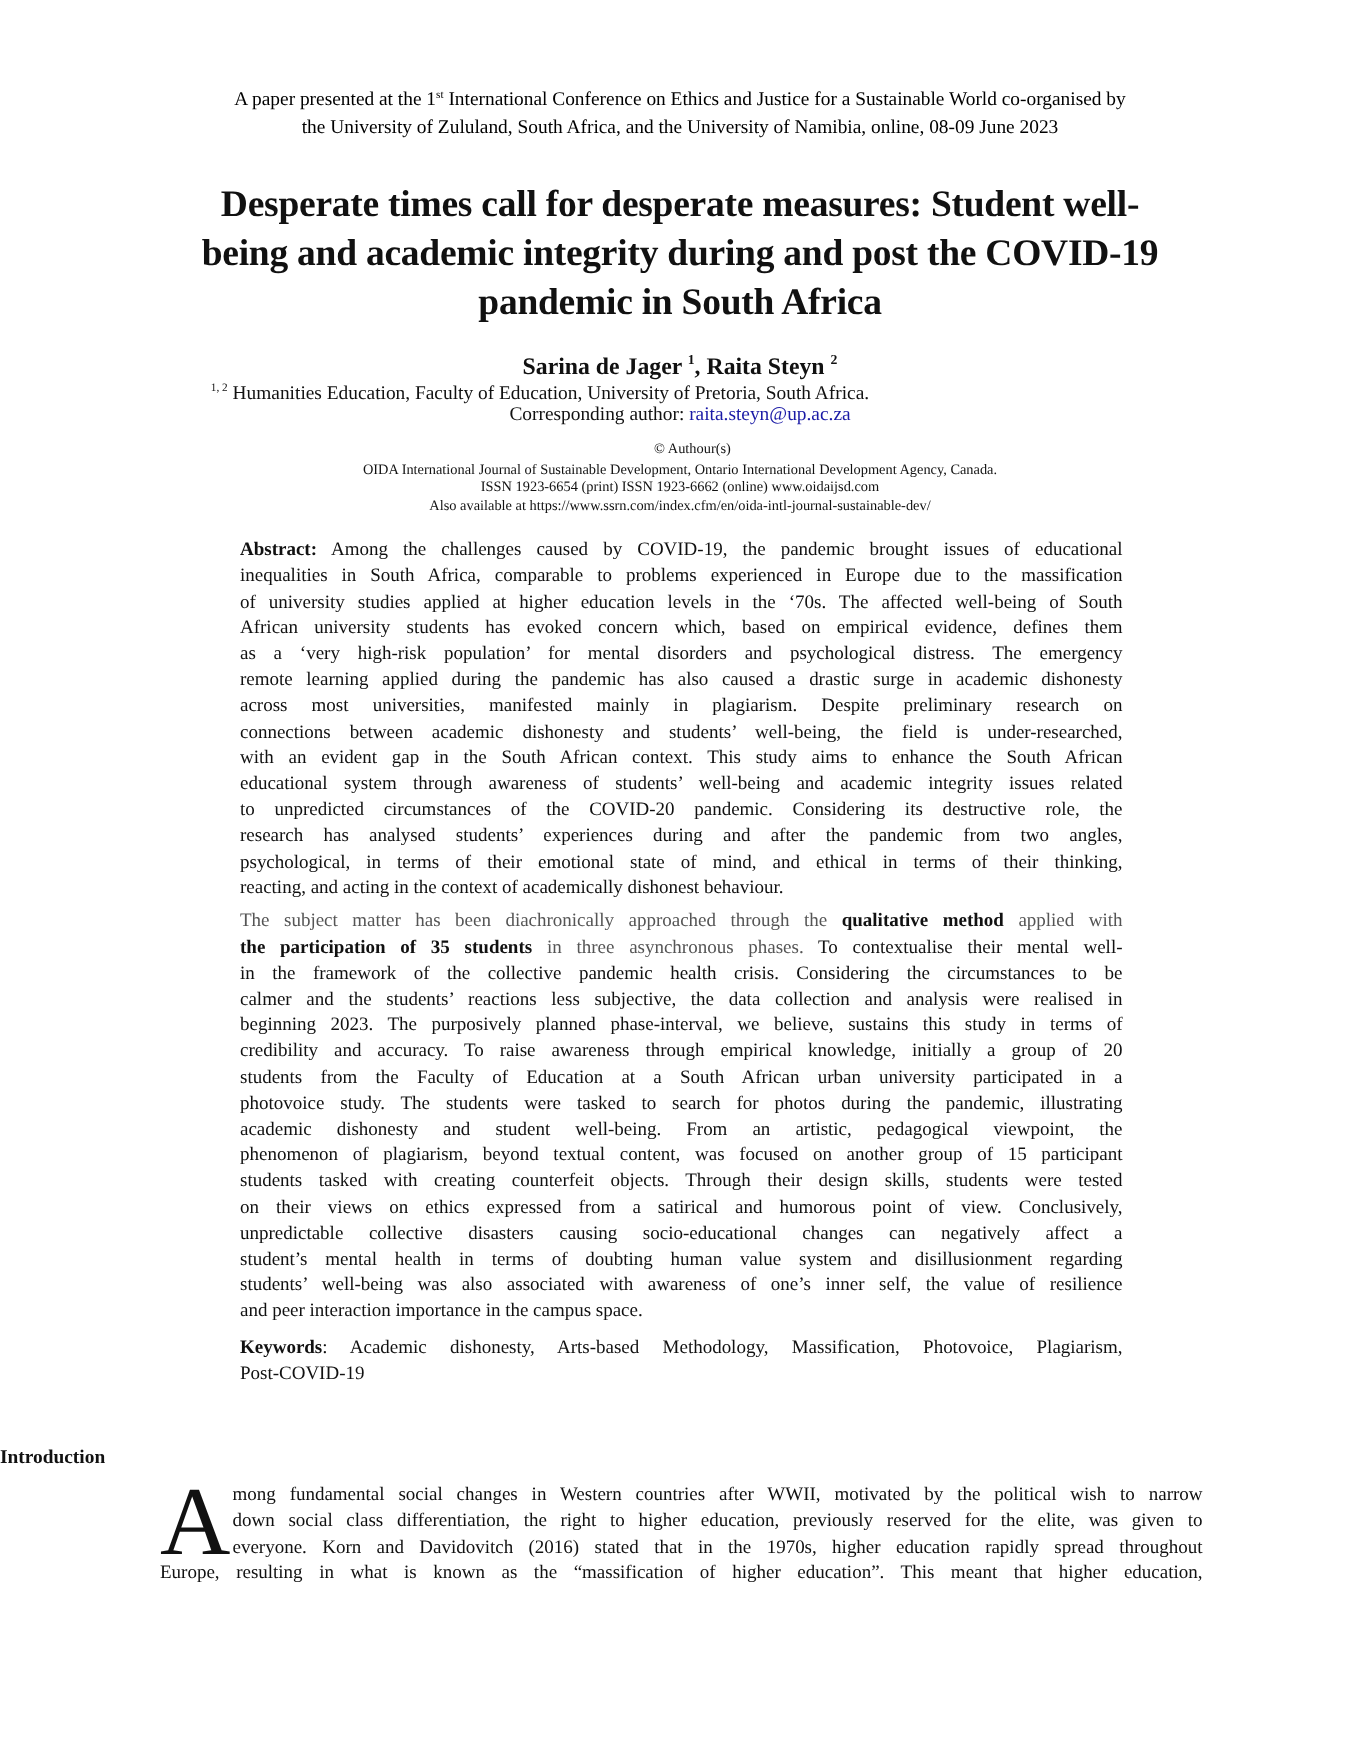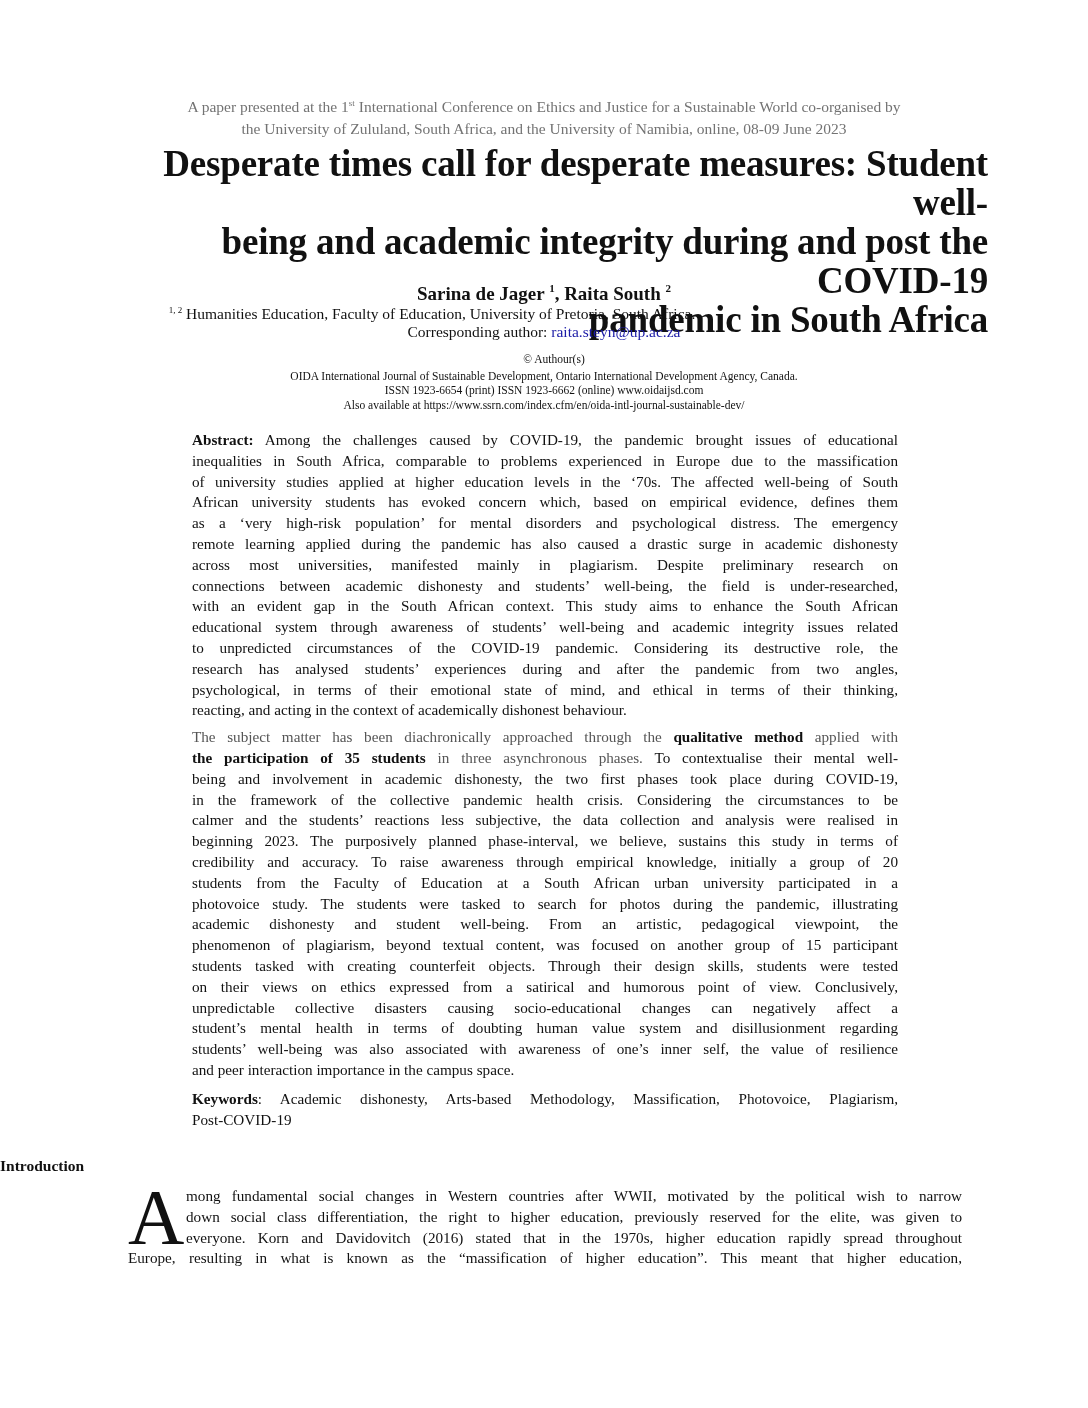--- a/index.html
+++ b/index.html
@@ -2,26 +2,26 @@
 <html><head>
   <meta charset="utf-8">
   <style>
     html, body { margin: 0; padding: 0; background: #ffffff; }
     body {
       width: 1088px; height: 1408px; position: relative; overflow: hidden;
       font-family: "Liberation Serif", "DejaVu Serif", serif; color: #111;
     }
     .conf {
       position: absolute; left: 0; width: 1088px; top: 64px;
-      font-size: 15.5px; line-height: 22px; text-align: center; color: #737373; margin-top: 28px;
+      font-size: 15.5px; line-height: 22px; text-align: center; color: #000000;
     }
     .conf sup { font-size: 9px; vertical-align: 6px; }
     .title {
       position: absolute; left: 100px; width: 888px; top: 144px;
-      font-size: 37px; line-height: 39px; font-weight: bold; text-align: right; color: #111;
+      font-size: 30px; line-height: 39px; font-weight: bold; text-align: center; color: #111;
       letter-spacing: -0.2px;
     }
     .authors {
       position: absolute; left: 0; width: 1088px; top: 276px;
       font-size: 19px; line-height: 24px; font-weight: bold; text-align: center;
     }
     .authors sup { font-size: 11px; vertical-align: 8px; }
     .affil {
       position: absolute; left: 0; width: 864px; top: 300px;
       font-size: 15.5px; line-height: 21px; text-align: center;
@@ -64,21 +64,21 @@
   <div>the University of Zululand, South Africa, and the University of Namibia, online, 08-09 June 2023</div>
 </div>
 
 <div class="title">
   <div>Desperate times call for desperate measures: Student well-</div>
   <div>being and academic integrity during and post the COVID-19</div>
   <div>pandemic in South Africa</div>
 </div>
 
 <div class="authors">
-  <span>Sarina de Jager </span><sup>1</sup><span>, </span><span>Raita South </span><sup>2</sup>
+  <span>Sarina de Jager </span><sup>1</sup><span>, </span><span>Raita Steyn </span><sup>2</sup>
 </div>
 
 <div class="affil">
   <sup>1, 2</sup><span> Humanities Education, Faculty of Education, University of Pretoria, South Africa.</span>
 </div>
 
 <div class="corr">
   <span>Corresponding author: </span><a>raita.steyn@up.ac.za</a>
 </div>
 
@@ -94,30 +94,29 @@
     <span class="line"><b>Abstract:</b><span> Among the challenges caused by COVID-19, the pandemic brought issues of educational</span></span>
     <span class="line">inequalities in South Africa, comparable to problems experienced in Europe due to the massification</span>
     <span class="line">of university studies applied at higher education levels in the ‘70s. The affected well-being of South</span>
     <span class="line">African university students has evoked concern which, based on empirical evidence, defines them</span>
     <span class="line">as a ‘very high-risk population’ for mental disorders and psychological distress. The emergency</span>
     <span class="line">remote learning applied during the pandemic has also caused a drastic surge in academic dishonesty</span>
     <span class="line">across most universities, manifested mainly in plagiarism. Despite preliminary research on</span>
     <span class="line">connections between academic dishonesty and students’ well-being, the field is under-researched,</span>
     <span class="line">with an evident gap in the South African context. This study aims to enhance the South African</span>
     <span class="line">educational system through awareness of students’ well-being and academic integrity issues related</span>
-    <span class="line">to unpredicted circumstances of the COVID-19 pandemic. Considering its destructive role, the</span>
+    <span class="line">to unpredicted circumstances of the COVID-20 pandemic. Considering its destructive role, the</span>
     <span class="line">research has analysed students’ experiences during and after the pandemic from two angles,</span>
     <span class="line">psychological, in terms of their emotional state of mind, and ethical in terms of their thinking,</span>
     <span class="line last">reacting, and acting in the context of academically dishonest behaviour.</span>
   </div>
 
   <div class="para2">
     <span class="line"><span class="gray">The subject matter has been diachronically approached through the </span><b>qualitative method</b><span class="gray"> applied with</span></span>
     <span class="line"><b>the participation of 35 students</b><span class="gray"> in three asynchronous phases.</span><span> To contextualise their mental well-</span></span>
-    <span class="line">being and involvement in academic dishonesty, the two first phases took place during COVID-19,</span>
     <span class="line">in the framework of the collective pandemic health crisis. Considering the circumstances to be</span>
     <span class="line">calmer and the students’ reactions less subjective, the data collection and analysis were realised in</span>
     <span class="line">beginning 2023. The purposively planned phase-interval, we believe, sustains this study in terms of</span>
     <span class="line">credibility and accuracy. To raise awareness through empirical knowledge, initially a group of 20</span>
     <span class="line">students from the Faculty of Education at a South African urban university participated in a</span>
     <span class="line">photovoice study. The students were tasked to search for photos during the pandemic, illustrating</span>
     <span class="line">academic dishonesty and student well-being. From an artistic, pedagogical viewpoint, the</span>
     <span class="line">phenomenon of plagiarism, beyond textual content, was focused on another group of 15 participant</span>
     <span class="line">students tasked with creating counterfeit objects. Through their design skills, students were tested</span>
     <span class="line">on their views on ethics expressed from a satirical and humorous point of view. Conclusively,</span>

